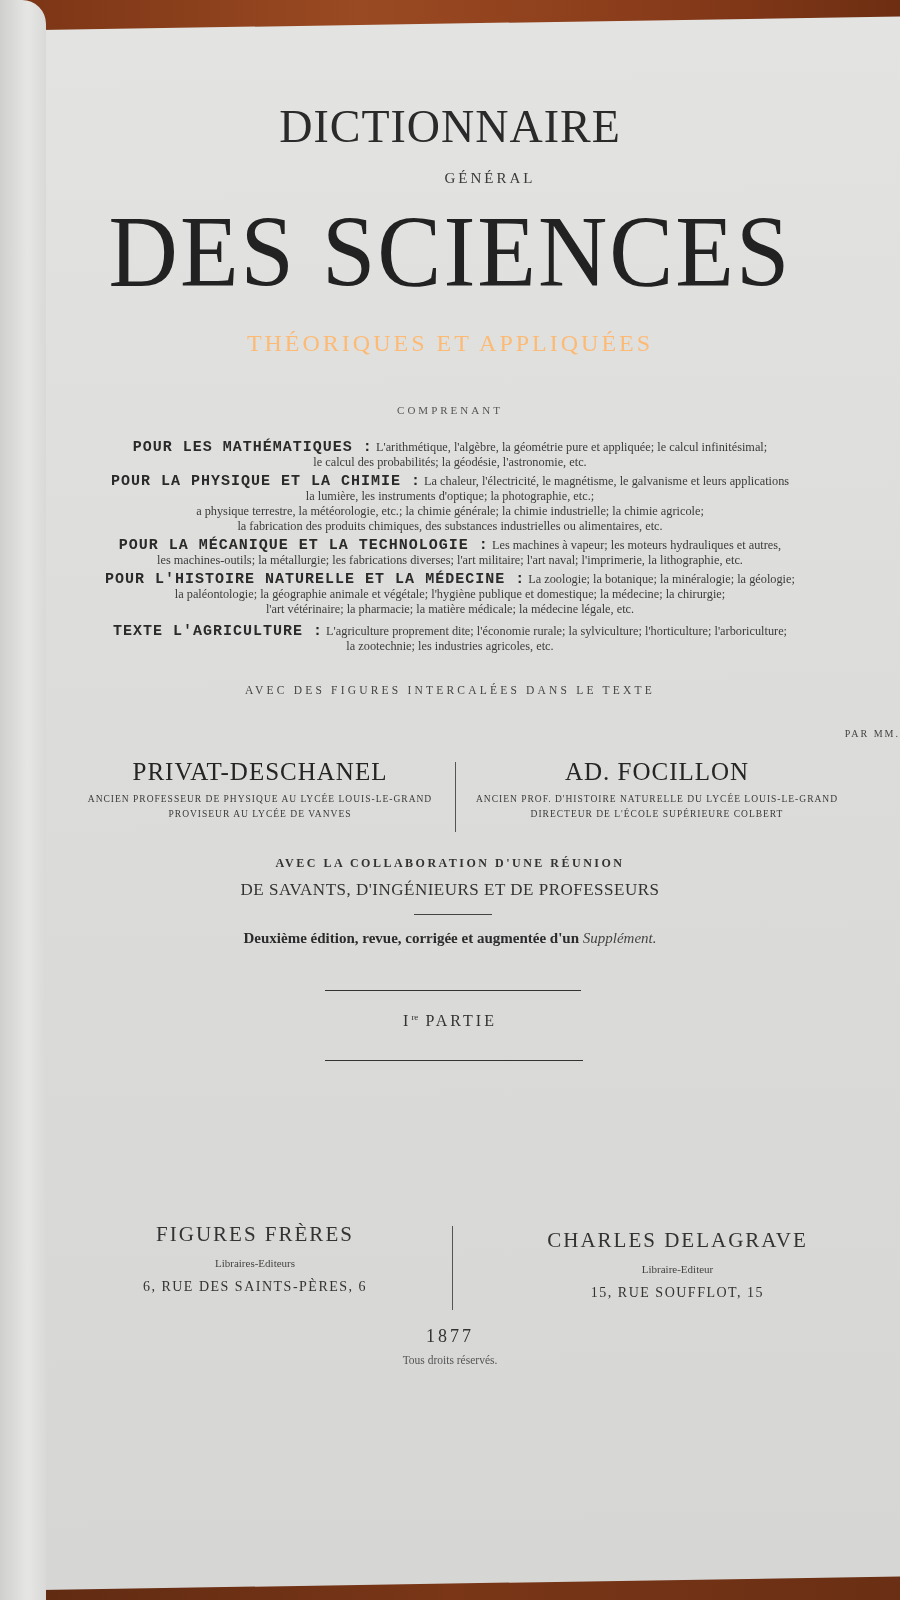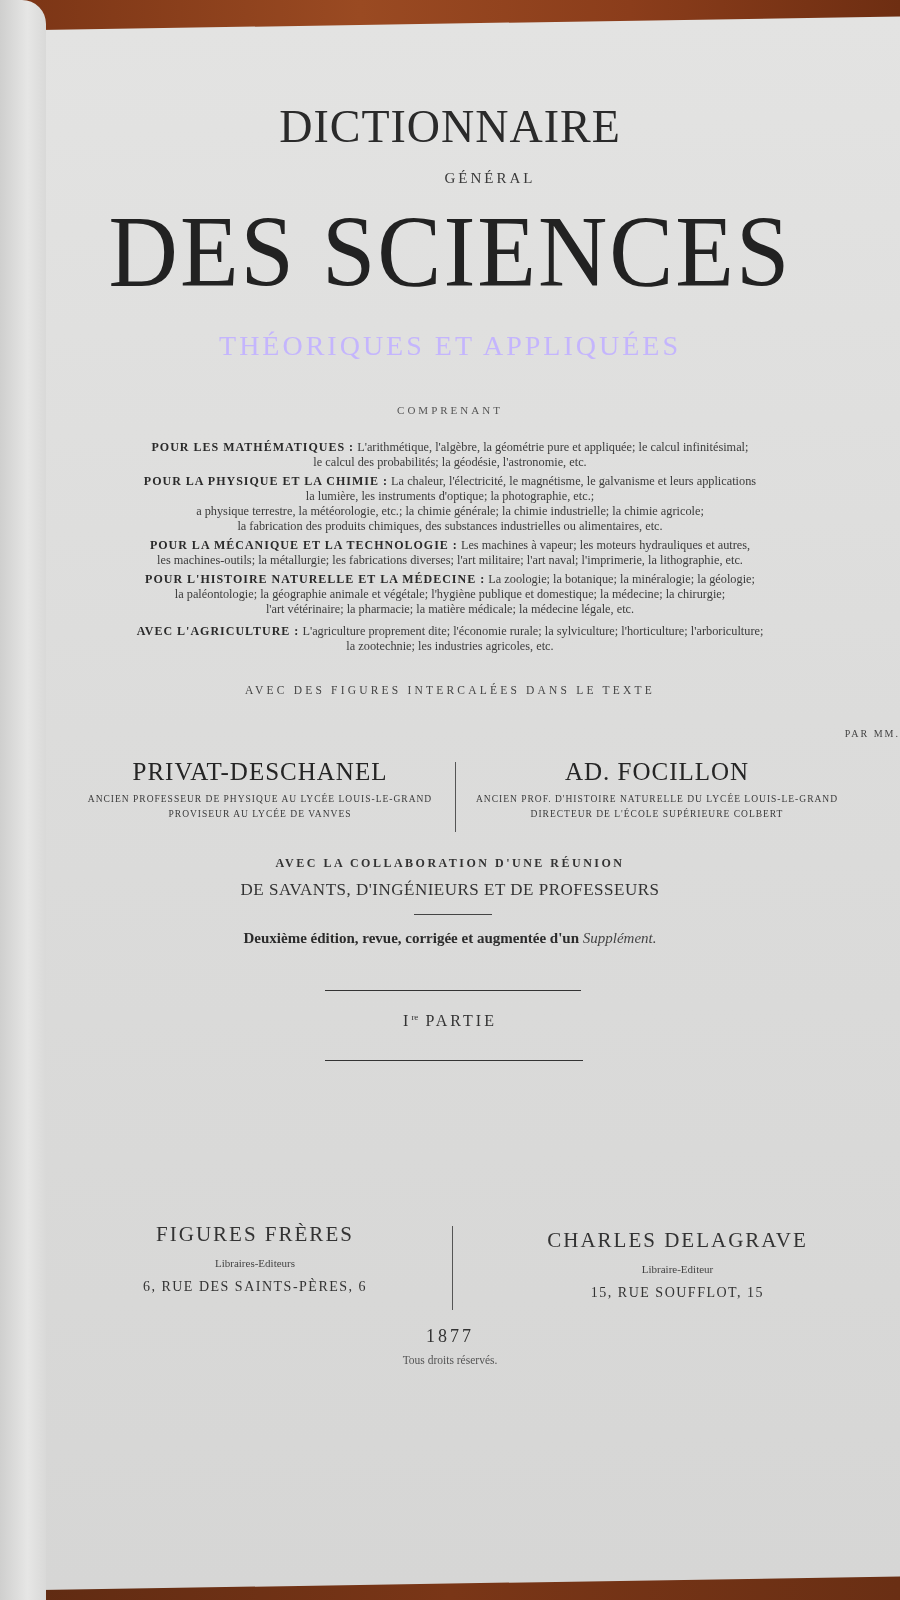--- a/index.html
+++ b/index.html
@@ -26,24 +26,24 @@
     .left-page {
       position:absolute; left:0; top:0; width:46px; height:1600px;
       background:linear-gradient(90deg,#cfcfce 0%,#e6e6e5 60%,#d9d9d8 100%);
       border-top-right-radius:24px;
     }
     .content { position:absolute; left:0; top:0; width:900px; height:1413px; }
     .c { position:absolute; left:0; width:900px; text-align:center; white-space:nowrap; }
     .t-dict { top:100px; font-size:46px; letter-spacing:1px; color:#2a2a2a; }
     .t-gen { top:170px; font-size:15px; letter-spacing:3px; color:#3a3a3a;padding-left:40px; }
     .t-des { top:196px; font-size:96px; letter-spacing:2px; color:#222; transform:scaleY(1.05); }
-    .t-theo { top:330px; font-size:28px; letter-spacing:3px; color:#c4b5fd; }
+    .t-theo { top:330px; font-size:24px; letter-spacing:3px; color:#fdba74; }
     .t-comp { top:404px; font-size:11px; letter-spacing:3px; color:#555; }
     .section { position:absolute; left:0; width:900px; text-align:center; font-size:12.3px; line-height:15px; color:#3b3b3b; }
-    .section .lbl { font-weight:bold; letter-spacing:1px; font-size:12px; color:#2a2a2a; }
+    .section .lbl { font-weight:bold; letter-spacing:1px; font-size:15px; color:#2a2a2a;font-family:Liberation Mono, monospace; }
     .sec1 { top:440px; }
     .sec2 { top:474px; }
     .sec3 { top:538px; }
     .sec4 { top:572px; }
     .sec5 { top:624px; }
     .t-avec { top:684px; font-size:11.5px; letter-spacing:3.2px; color:#444; }
     .t-par { top:728px; font-size:10px; letter-spacing:2px; color:#444;text-align:right; }
     .authors { position:absolute; top:758px; left:0; width:900px; height:80px; }
     .author { position:absolute; width:390px; text-align:center; }
     .author.a1 { left:65px; }
@@ -104,21 +104,21 @@
     <div>les machines-outils; la métallurgie; les fabrications diverses; l'art militaire; l'art naval; l'imprimerie, la lithographie, etc.</div>
   </div>
 
   <div class="section sec4">
     <div><span class="lbl">POUR L'HISTOIRE NATURELLE ET LA MÉDECINE :</span> <span>La zoologie; la botanique; la minéralogie; la géologie;</span></div>
     <div>la paléontologie; la géographie animale et végétale; l'hygiène publique et domestique; la médecine; la chirurgie;</div>
     <div>l'art vétérinaire; la pharmacie; la matière médicale; la médecine légale, etc.</div>
   </div>
 
   <div class="section sec5">
-    <div><span class="lbl">AVEC L'AGRICULTURE :</span> <span>L'agriculture proprement dite; l'économie rurale; la sylviculture; l'horticulture; l'arboriculture;</span></div>
+    <div><span class="lbl">TEXTE L'AGRICULTURE :</span> <span>L'agriculture proprement dite; l'économie rurale; la sylviculture; l'horticulture; l'arboriculture;</span></div>
     <div>la zootechnie; les industries agricoles, etc.</div>
   </div>
 
   <div class="c t-avec">AVEC DES FIGURES INTERCALÉES DANS LE TEXTE</div>
   <div class="c t-par">PAR MM.</div>
 
   <div class="authors">
     <div class="author a1">
       <div class="name">PRIVAT-DESCHANEL</div>
       <div class="title">

